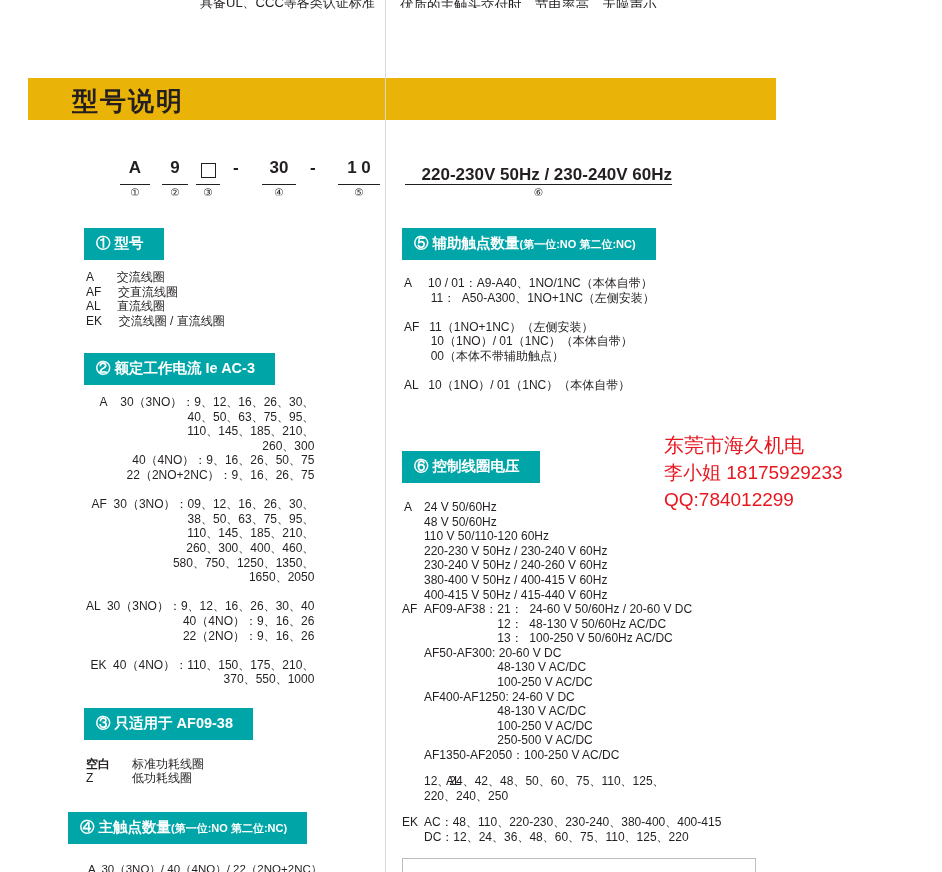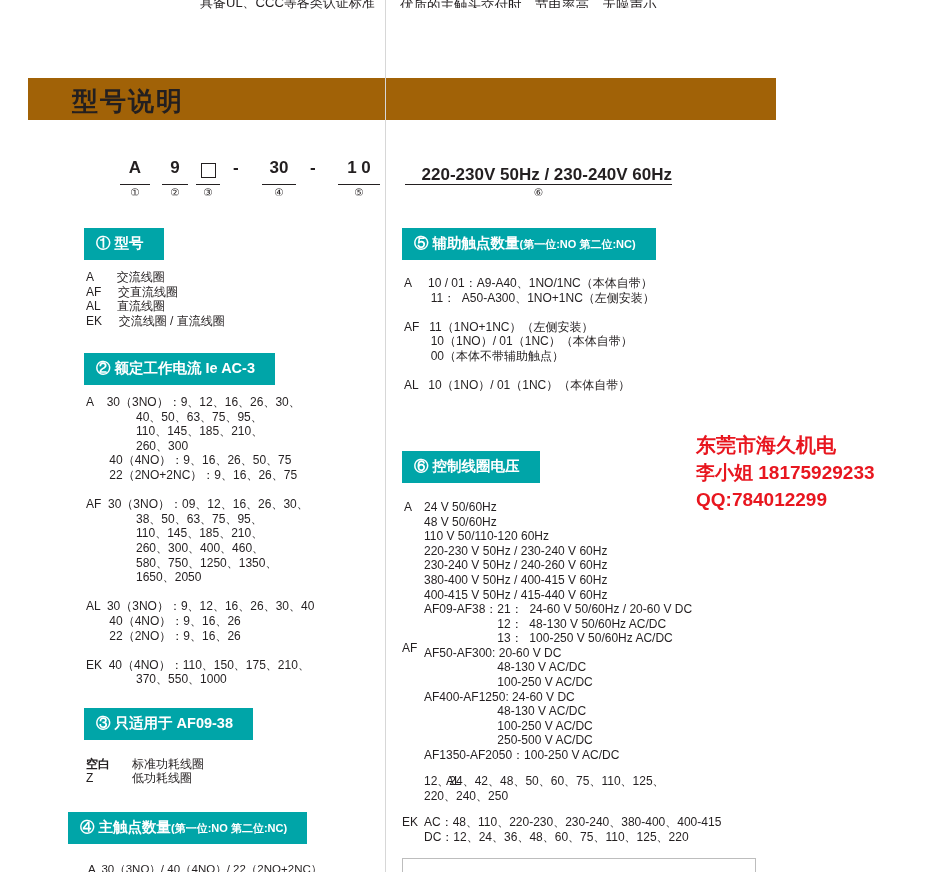--- a/index.html
+++ b/index.html
@@ -50,21 +50,21 @@
     overflow: hidden;
   }
 
   
   .section-band {
     position: absolute;
     left: 28px;
     top: 78px;
     width: 748px;
     height: 42px;
-    background: #a16207;
+    background: #eab308;
   }
   .section-band .title {
     position: absolute;
     left: 44px;
     top: 6px;
     font-size: 26px;
     font-weight: bold;
     letter-spacing: 2px;
     color: #231f20;
   }
@@ -146,23 +146,22 @@
     height: 872px;
     background: #d7d7d7;
   }
 
   
   .contact {
     position: absolute;
     left: 664px;
     top: 432px;
     color: #e8161f;
-    font-weight: bold;
+    font-weight: normal;
     line-height: 27px;
-    margin-left: 32px;
   }
   .contact .l1 { font-size: 20px; }
   .contact .l2 { font-size: 19px; }
   .contact .l3 { font-size: 19px; }
 
   
   .bottom-box {
     position: absolute;
     left: 402px;
     top: 858px;
@@ -231,21 +230,21 @@
 
 <div class="vdivider"></div>
 
 <div class="pill" style="left:84px; top:228px;">① 型号</div>
 <div class="txt" style="left:86px; top:270px;"><span>A       交流线圈</span>
 <span>AF     交直流线圈</span>
 <span>AL     直流线圈</span>
 <span>EK     交流线圈 / 直流线圈</span></div>
 
 <div class="pill" style="left:84px; top:353px;">② 额定工作电流 Ie AC-3</div>
-<div class="txt" style="left:86px; top:395px;"><span>A    30（3NO）：9、12、16、26、30、</span>
+<div class="txt" style="left:86px; top:395px;text-align:right;"><span>A    30（3NO）：9、12、16、26、30、</span>
 <span>               40、50、63、75、95、</span>
 <span>               110、145、185、210、</span>
 <span>               260、300</span>
 <span>       40（4NO）：9、16、26、50、75</span>
 <span>       22（2NO+2NC）：9、16、26、75</span>
 <span></span>
 <span>AF  30（3NO）：09、12、16、26、30、</span>
 <span>               38、50、63、75、95、</span>
 <span>               110、145、185、210、</span>
 <span>               260、300、400、460、</span>
@@ -283,21 +282,21 @@
 
 <div class="txt" style="left:404px; top:500px;">A</div>
 <div class="txt" style="left:424px; top:500px;"><span>24 V 50/60Hz</span>
 <span>48 V 50/60Hz</span>
 <span>110 V 50/110-120 60Hz</span>
 <span>220-230 V 50Hz / 230-240 V 60Hz</span>
 <span>230-240 V 50Hz / 240-260 V 60Hz</span>
 <span>380-400 V 50Hz / 400-415 V 60Hz</span>
 <span>400-415 V 50Hz / 415-440 V 60Hz</span></div>
 
-<div class="txt" style="left:402px; top:602px;margin-top:39px;">AF</div>
+<div class="txt" style="left:402px; top:602px;">AF</div>
 <div class="txt" style="left:424px; top:602px;"><span>AF09-AF38：21：  24-60 V 50/60Hz / 20-60 V DC</span>
 <span>                      12：  48-130 V 50/60Hz AC/DC</span>
 <span>                      13：  100-250 V 50/60Hz AC/DC</span>
 <span>AF50-AF300: 20-60 V DC</span>
 <span>                      48-130 V AC/DC</span>
 <span>                      100-250 V AC/DC</span>
 <span>AF400-AF1250: 24-60 V DC</span>
 <span>                      48-130 V AC/DC</span>
 <span>                      100-250 V AC/DC</span>
 <span>                      250-500 V AC/DC</span>

